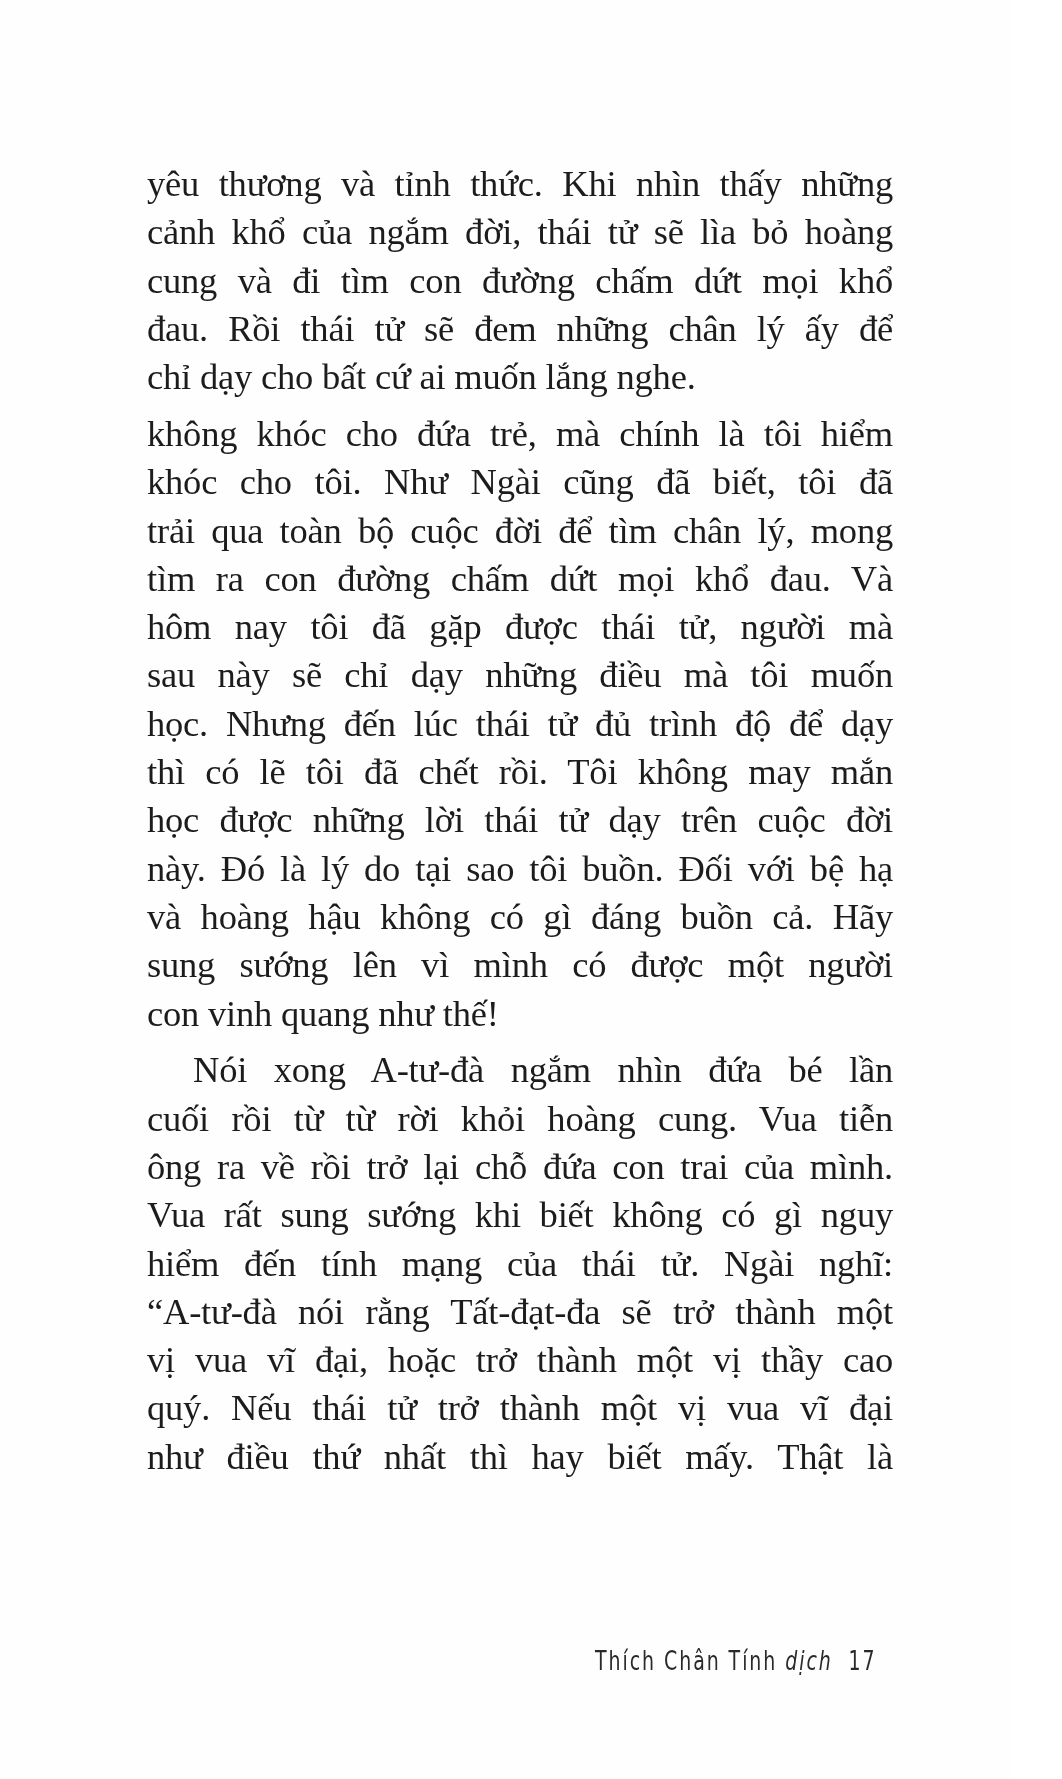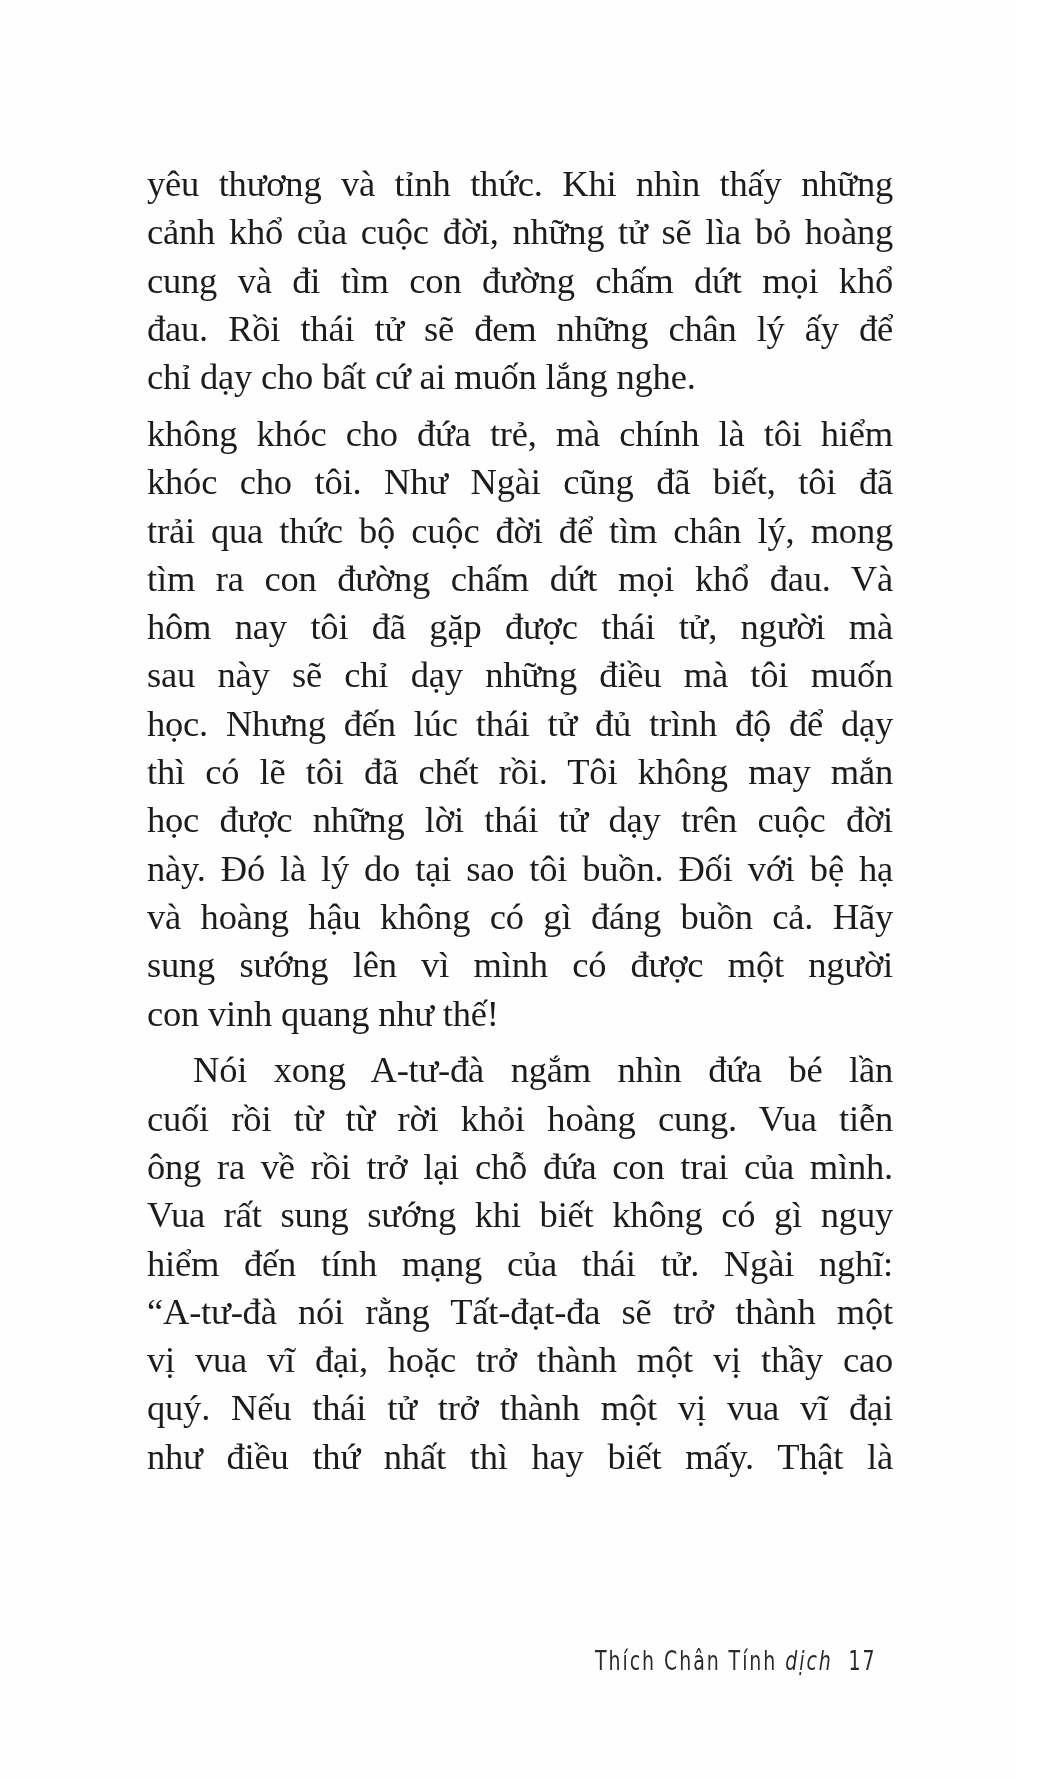--- a/index.html
+++ b/index.html
@@ -69,30 +69,30 @@
     }
   </style>
 </head>
 <body>
 
 <div class="page">
   <div class="body-text">
 
     <div class="para">
       <span class="line">yêu thương và tỉnh thức. Khi nhìn thấy những</span>
-      <span class="line">cảnh khổ của cuộc đời, những tử sẽ lìa bỏ hoàng</span>
+      <span class="line">cảnh khổ của ngắm đời, thái tử sẽ lìa bỏ hoàng</span>
       <span class="line">cung và đi tìm con đường chấm dứt mọi khổ</span>
       <span class="line">đau. Rồi thái tử sẽ đem những chân lý ấy để</span>
       <span class="line last">chỉ dạy cho bất cứ ai muốn lắng nghe.</span>
     </div>
 
     <div class="para">
       <span class="line">không khóc cho đứa trẻ, mà chính là tôi hiểm</span>
       <span class="line">khóc cho tôi. Như Ngài cũng đã biết, tôi đã</span>
-      <span class="line">trải qua thức bộ cuộc đời để tìm chân lý, mong</span>
+      <span class="line">trải qua toàn bộ cuộc đời để tìm chân lý, mong</span>
       <span class="line">tìm ra con đường chấm dứt mọi khổ đau. Và</span>
       <span class="line">hôm nay tôi đã gặp được thái tử, người mà</span>
       <span class="line">sau này sẽ chỉ dạy những điều mà tôi muốn</span>
       <span class="line">học. Nhưng đến lúc thái tử đủ trình độ để dạy</span>
       <span class="line">thì có lẽ tôi đã chết rồi. Tôi không may mắn</span>
       <span class="line">học được những lời thái tử dạy trên cuộc đời</span>
       <span class="line">này. Đó là lý do tại sao tôi buồn. Đối với bệ hạ</span>
       <span class="line">và hoàng hậu không có gì đáng buồn cả. Hãy</span>
       <span class="line">sung sướng lên vì mình có được một người</span>
       <span class="line last">con vinh quang như thế!</span>

